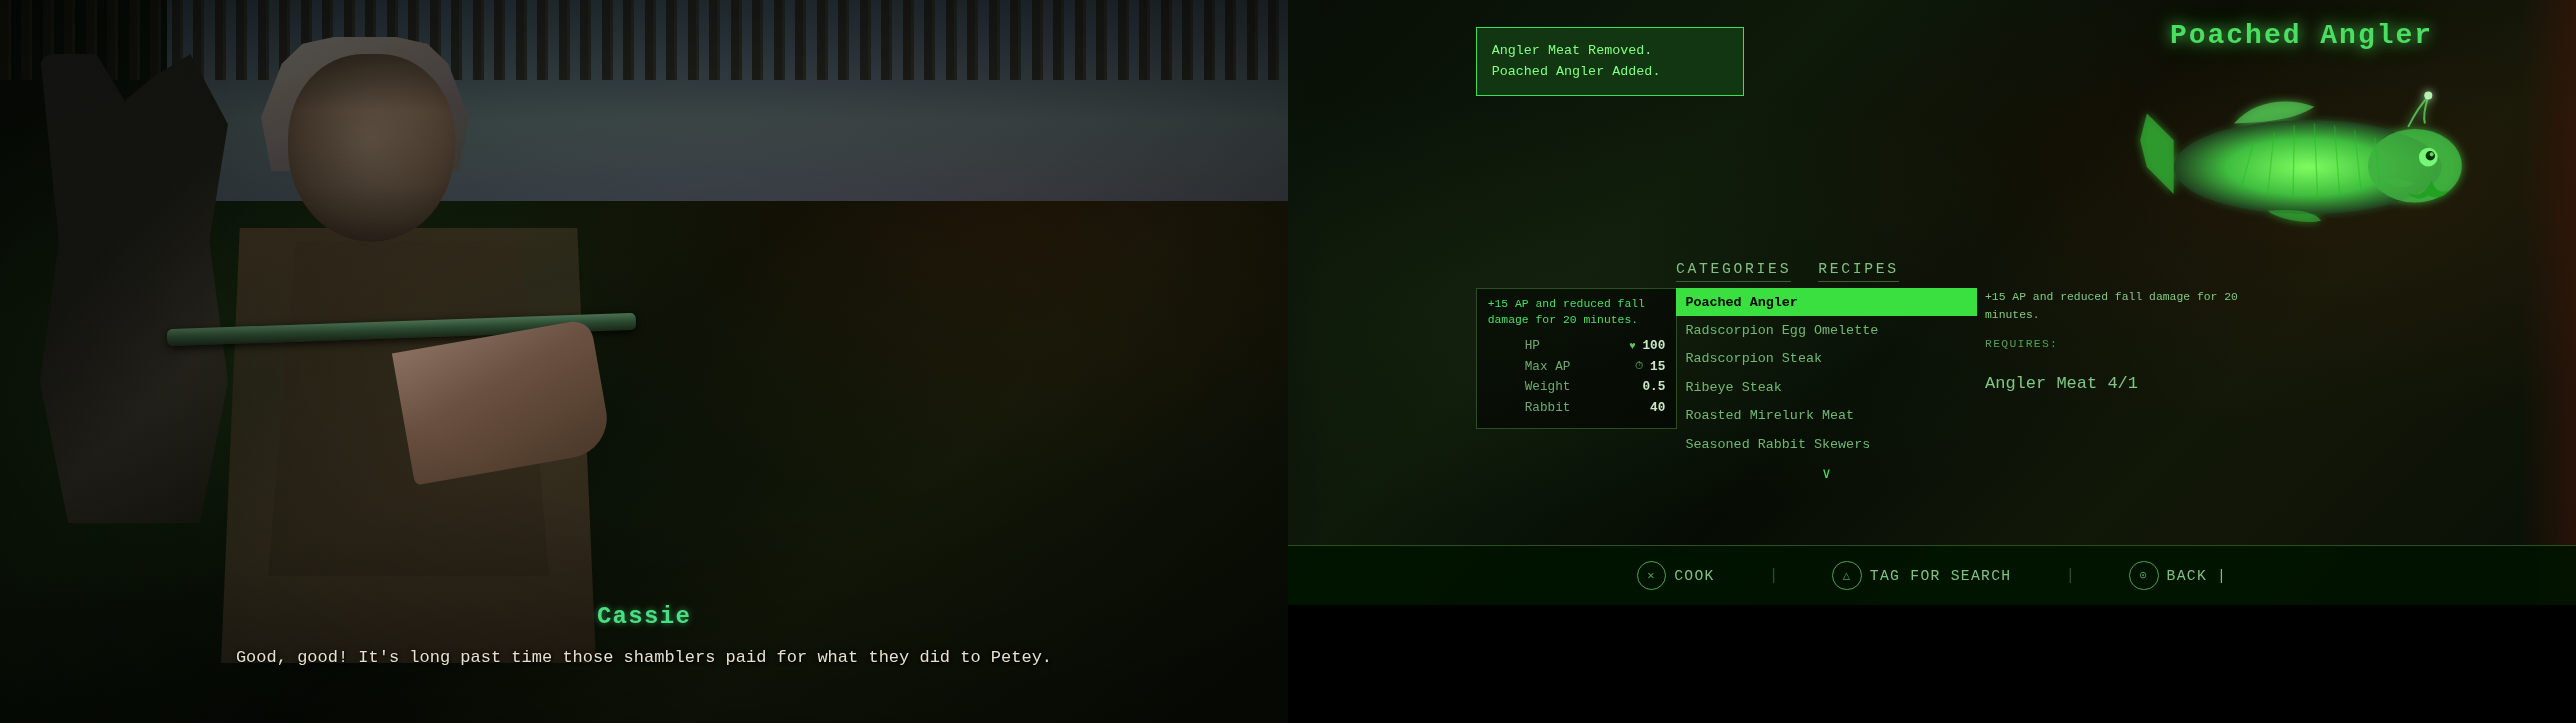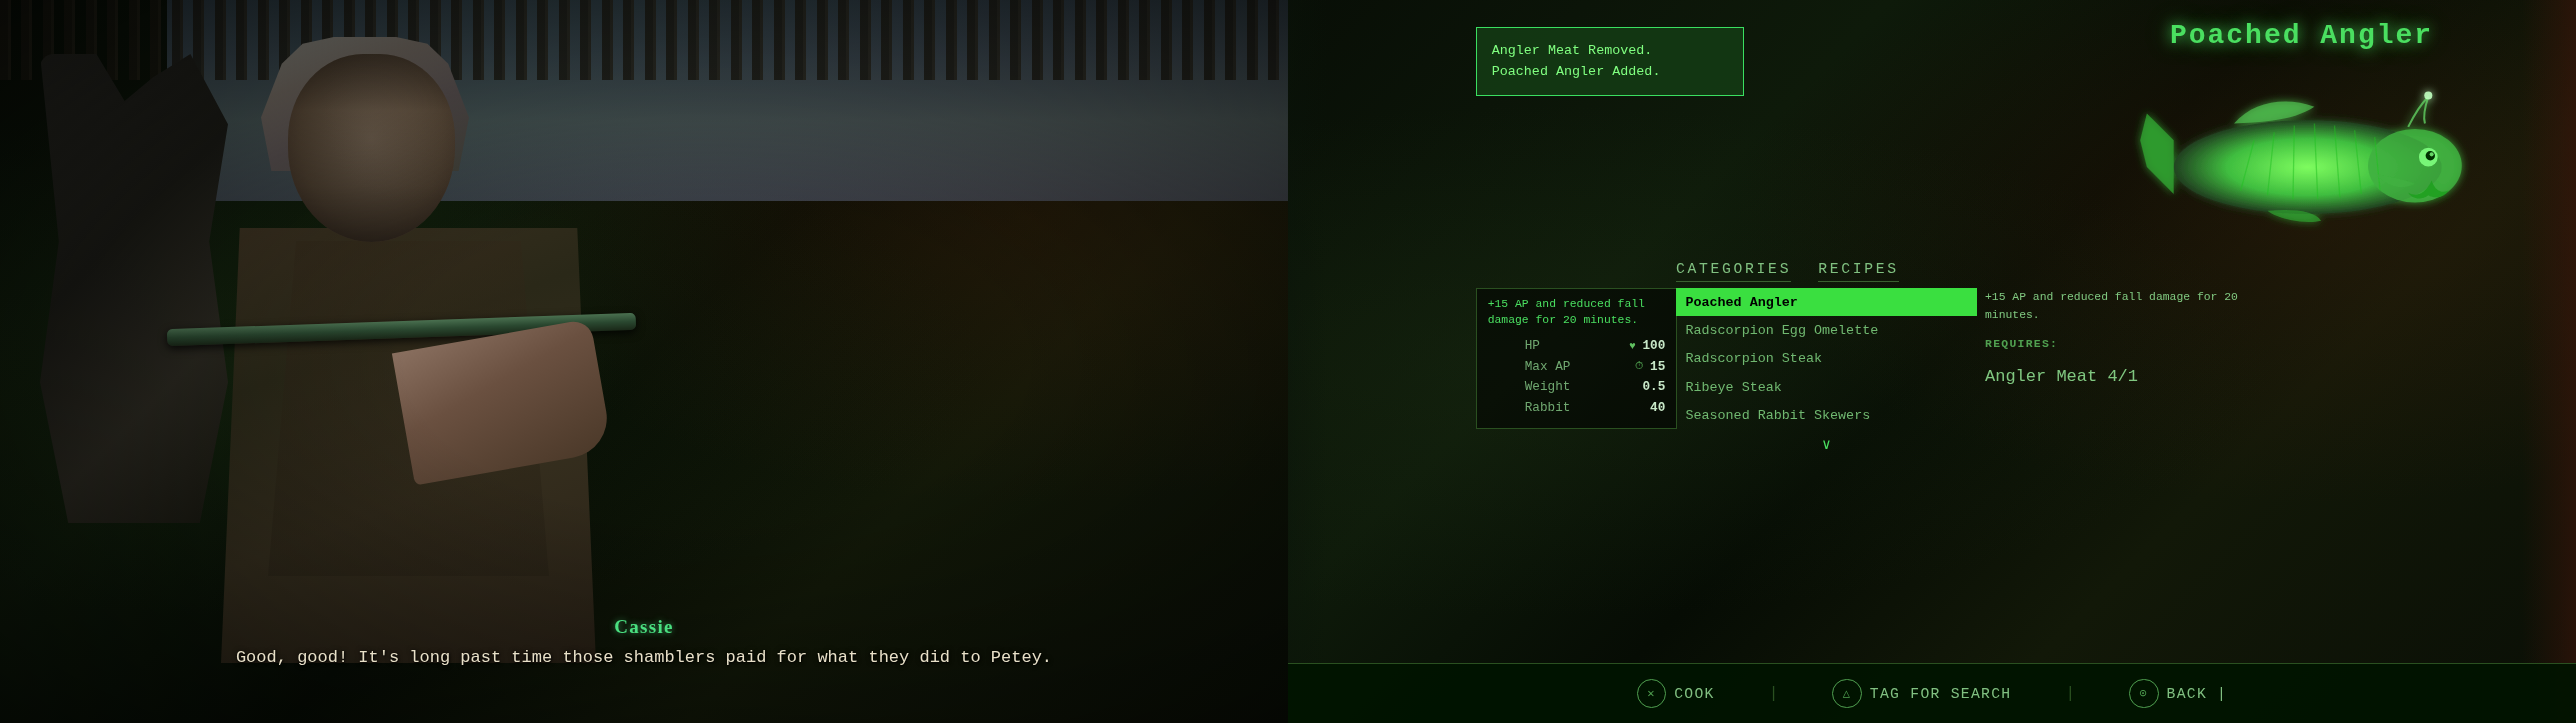--- a/index.html
+++ b/index.html
@@ -81,40 +81,40 @@
       position: absolute;
       bottom: 40px;
       left: 0;
       right: 0;
       text-align: center;
       padding: 13.4px;
     }
 
     #character-name {
       color: #4adf80;
-      font-size: 19px;
+      font-size: 24px;
       font-weight: bold;
       letter-spacing: 1.3px;
       text-shadow: 0 0 6.7px rgba(74,223,128,0.6);
-      margin-bottom: 8px;
-      font-family: Liberation Serif, serif;
+      margin-bottom: 16px;
+      font-family: Liberation Mono, monospace;
     }
 
     #subtitle-text {
       color: #e8e0c8;
       font-size: 17px;
       font-family: 'Courier New', monospace;
       text-shadow: 0.7px 0.7px 2px rgba(0,0,0,0.9), 0 0 5.4px rgba(0,0,0,0.8);
       line-height: 1.4;
     }
 
     
     #right-panel {
       width: 1288px;
-      height: 723px;
+      height: 605px;
       position: relative;
       overflow: hidden;
       background: linear-gradient(160deg, #0a0f08 0%, #0e1510 30%, #080d06 60%, #0a1208 100%);
     }
 
     
     .right-bg {
       position: absolute;
       inset: 0;
       background:
@@ -279,22 +279,21 @@
       color: #80c880;
       font-size: 11.4px;
       margin-bottom: 10.7px;
     }
 
     .requires-label {
       color: #50a050;
       font-size: 11.4px;
       letter-spacing: 1.3px;
       margin-top: 10.7px;
-      margin-bottom: 10px;
-      font-weight: bold;
+      margin-bottom: 17px;
     }
 
     .requires-value {
       color: #80c880;
       font-size: 17px;
     }
 
     
     .scroll-indicator {
       color: #4adf60;
@@ -569,20 +568,21 @@
     </div>
 
     <div class="scroll-indicator">∧</div>
   </div>
 
   <div id="recipe-list">
     <div class="recipe-item selected">Poached Angler</div>
     <div class="recipe-item">Radscorpion Egg Omelette</div>
     <div class="recipe-item">Radscorpion Steak</div>
     <div class="recipe-item">Ribeye Steak</div>
+    <div class="recipe-item">Roasted Mirelurk Meat</div>
     <div class="recipe-item">Seasoned Rabbit Skewers</div>
     <div class="scroll-indicator">∨</div>
   </div>
 
   <div id="recipe-detail">
     <div class="detail-highlight">+15 AP and reduced fall damage for 20 minutes.</div>
     <div class="requires-label">REQUIRES:</div>
     <div class="requires-value">Angler Meat 4/1</div>
   </div>
 

